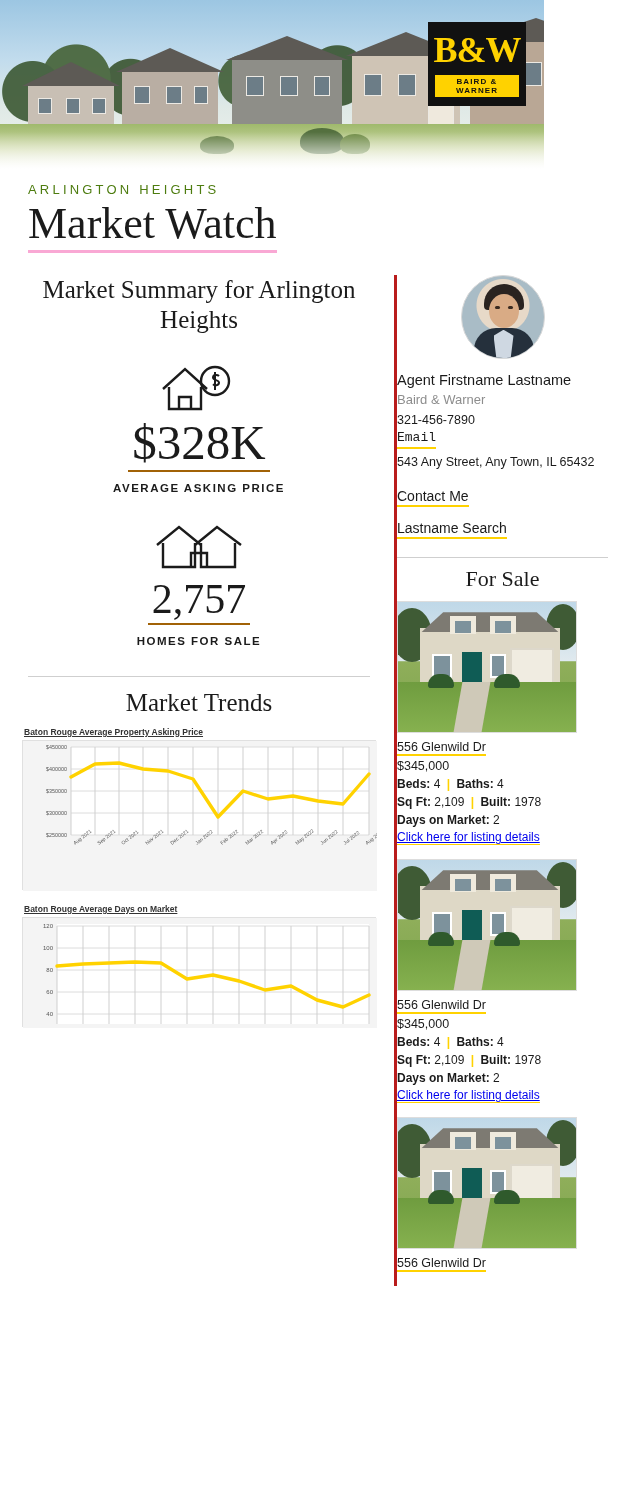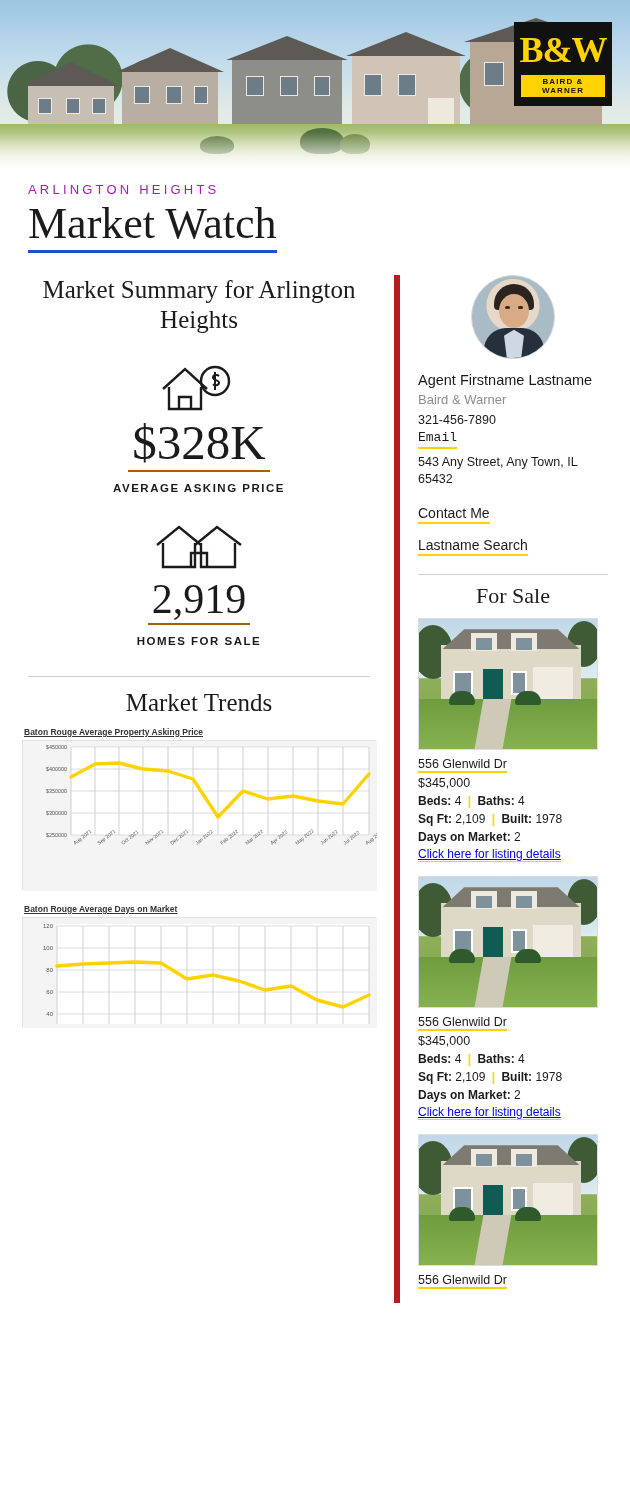--- a/index.html
+++ b/index.html
@@ -9,21 +9,21 @@
     height: 1500px;
     overflow: hidden;
     background: #ffffff;
     font-family: "Liberation Sans", sans-serif;
     color: #1b1b1b;
   }
 
   
   .hero {
     position: relative;
-    width: 630px;
+    width: 544px;
     height: 172px;
     overflow: hidden;
     background: linear-gradient(180deg, #b9d6ea 0%, #cfe2ee 42%, #e7eadf 60%, #f2f3ec 100%);
   }
   .sky {
     position: absolute; inset: 0;
     background: linear-gradient(180deg,#9cc6e2 0%, #c2dced 35%, #dfe9e6 62%, #f3f4ef 100%);
   }
   .treeline {
     position: absolute; left: 0; right: 0; top: 18px; height: 105px;
@@ -94,42 +94,42 @@
     padding: 2px 7px;
     width: 84px;
     text-align: center;
   }
 
   
   .title-block { padding: 10px 28px 4px 28px; }
   .kicker {
     font-size: 13px;
     letter-spacing: 3.2px;
-    color: #a21caf;
+    color: #4d7c0f;
     font-weight: 400;
   }
   .big-title {
     font-family: "Liberation Serif", serif;
     font-size: 44px;
     line-height: 1.06;
     margin: 4px 0 0 0;
     font-weight: 400;
     display: inline-block;
-    border-bottom: 3px solid #1d4ed8;
+    border-bottom: 3px solid #f9a8d4;
     padding-bottom: 2px;
   }
 
   
   .cols {
     display: flex;
     padding: 18px 22px 0 22px;
     gap: 0;
   }
   .col-left { width: 372px; padding-right: 18px; }
-  .col-right { width: 214px; padding-left: 18px; border-left: 6px solid #b91c1c; }
+  .col-right { width: 214px; border-left: 3px solid #b91c1c; }
 
   .summary-head {
     font-family: "Liberation Serif", serif;
     font-size: 25px;
     text-align: center;
     line-height: 1.22;
     margin: 0 0 6px 0;
     font-weight: 400;
   }
 
@@ -320,21 +320,21 @@
     <div class="stat">
       <div class="stat-icon">
         <svg width="92" height="56" viewBox="0 0 92 56" fill="none" stroke="#1b1b1b" stroke-width="2.4">
           <path d="M4 26 L26 8 L48 26"></path>
           <path d="M10 24 V48 H42 V24"></path>
           <path d="M42 26 L64 8 L88 26"></path>
           <path d="M48 24 V48 H82 V24"></path>
           <path d="M38 48 V34 H54 V48"></path>
         </svg>
       </div>
-      <div class="stat-value small">2,919</div>
+      <div class="stat-value small">2,757</div>
       <div class="stat-label">HOMES FOR SALE</div>
     </div>
 
     <div class="divider"></div>
     <h2 class="trends-head">Market Trends</h2>
 
     <div class="chart-wrap">
       <div class="chart-title">Baton Rouge Average Property Asking Price</div>
       <div class="chart-box" style="height:150px;">
         <svg width="354" height="150" viewBox="0 0 354 150">

